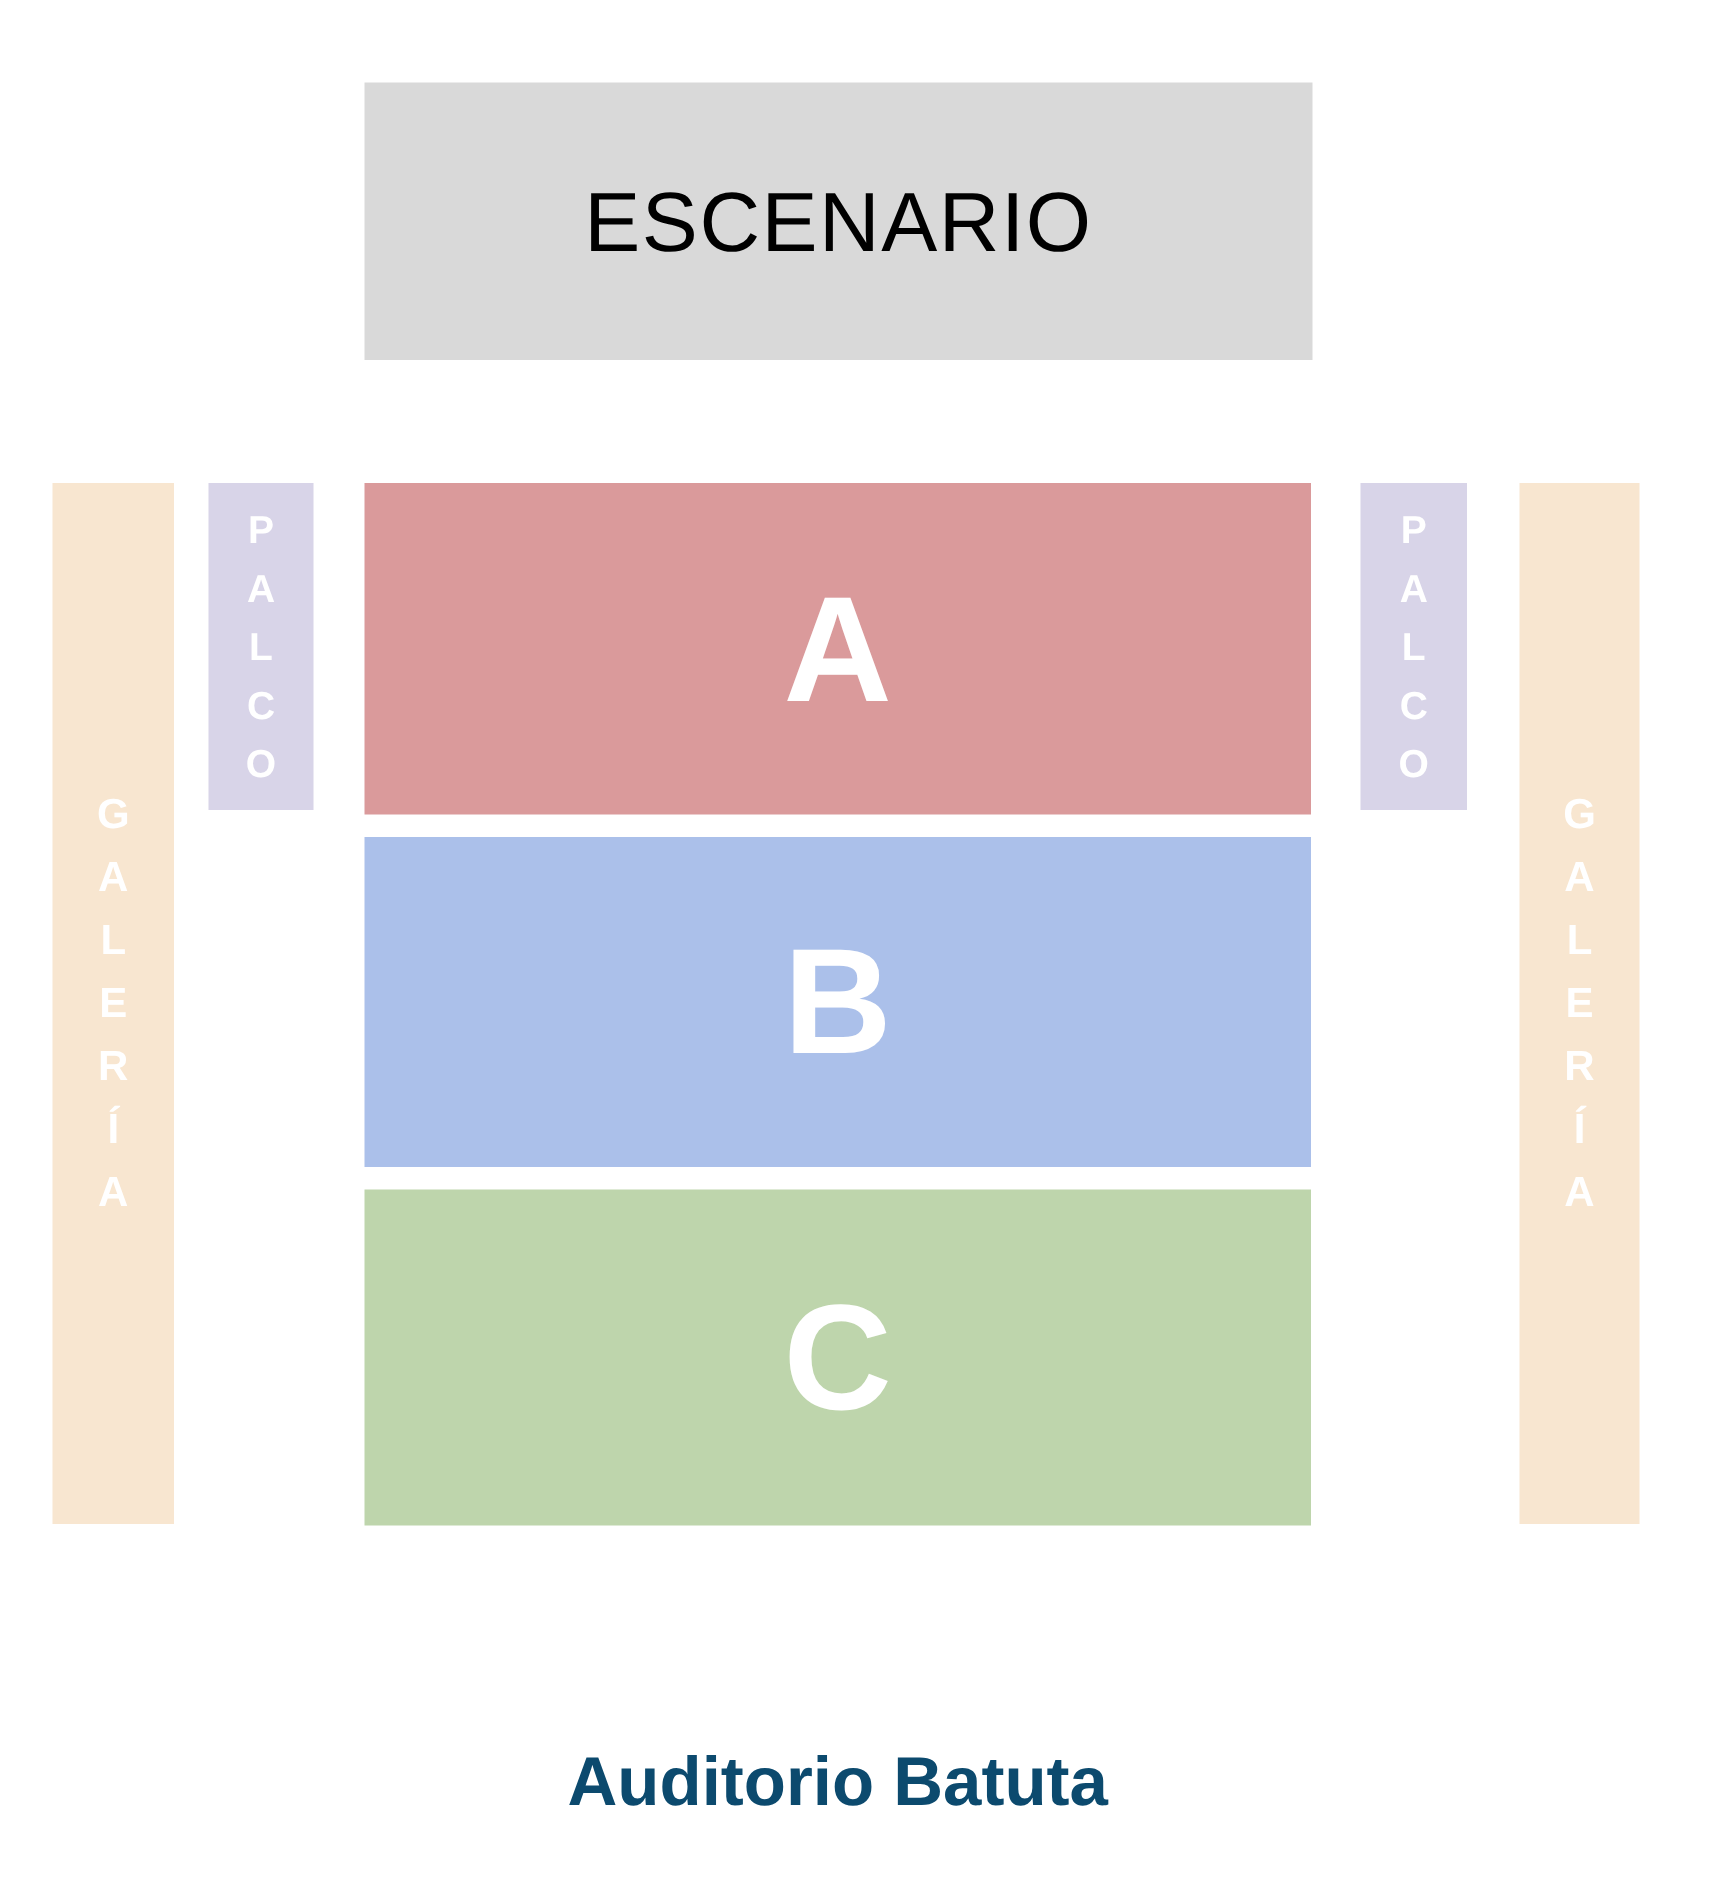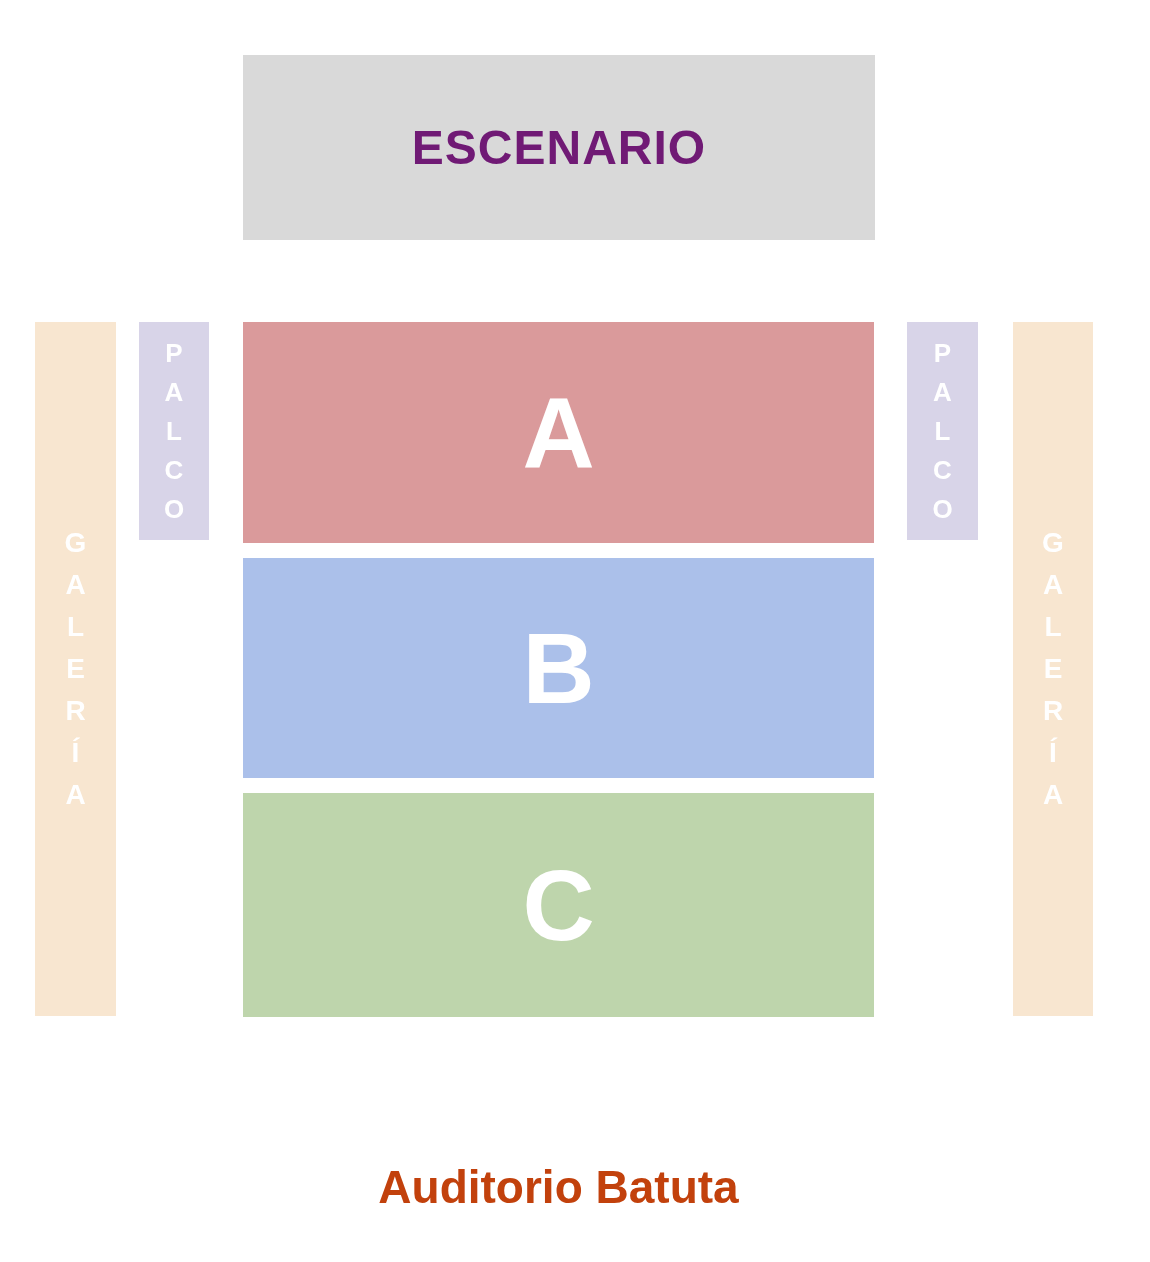--- a/index.html
+++ b/index.html
@@ -21,23 +21,23 @@
     position: absolute;
     left: 243px;
     top: 55px;
     width: 632px;
     height: 185px;
     display: flex;
     align-items: center;
     justify-content: center;
   }
   .stage-label {
-    font-size: 48px;
-    font-weight: bold;
-    color: #701a75;
+    font-size: 56px;
+    font-weight: normal;
+    color: #000000;
     letter-spacing: 1px;
   }
 
   
   .section {
     position: absolute;
     left: 243px;
     width: 631px;
     display: flex;
     align-items: center;
@@ -82,21 +82,21 @@
 
   
   .venue-title {
     position: absolute;
     left: 243px;
     width: 631px;
     top: 1160px;
     text-align: center;
     font-size: 46px;
     font-weight: bold;
-    color: #c2410c;
+    color: #0c4a6e;
   }
 </style>
 </head>
 <body>
 
 <div class="canvas">
 
   <div class="stage" style="background-color: rgb(217, 217, 217);">
     <span class="stage-label">ESCENARIO</span>
   </div>

